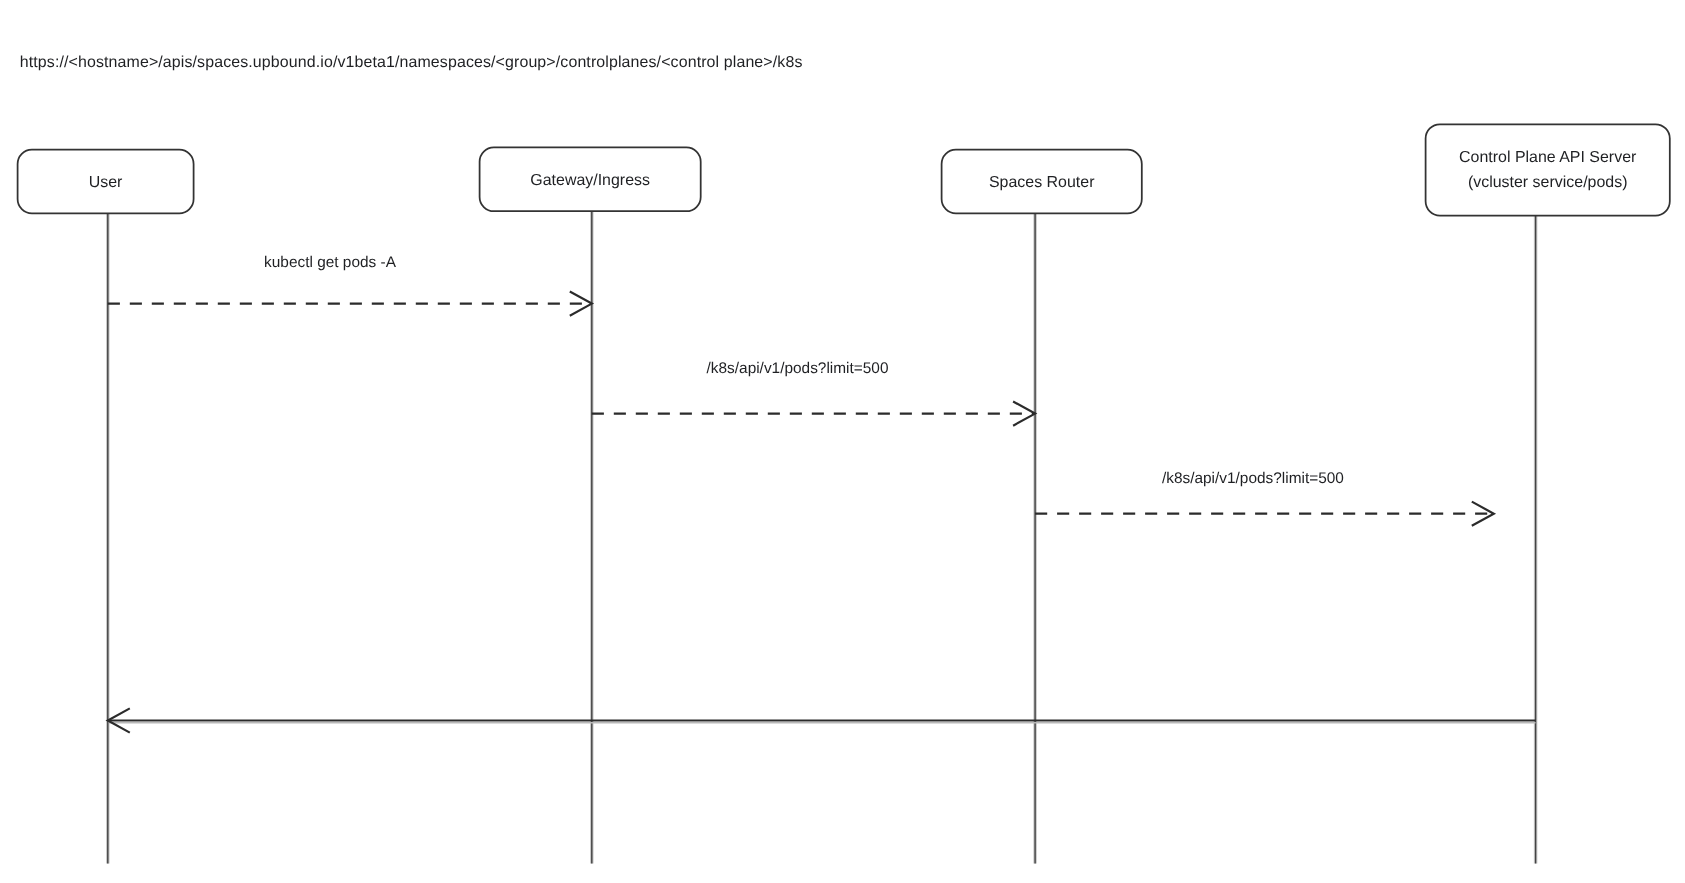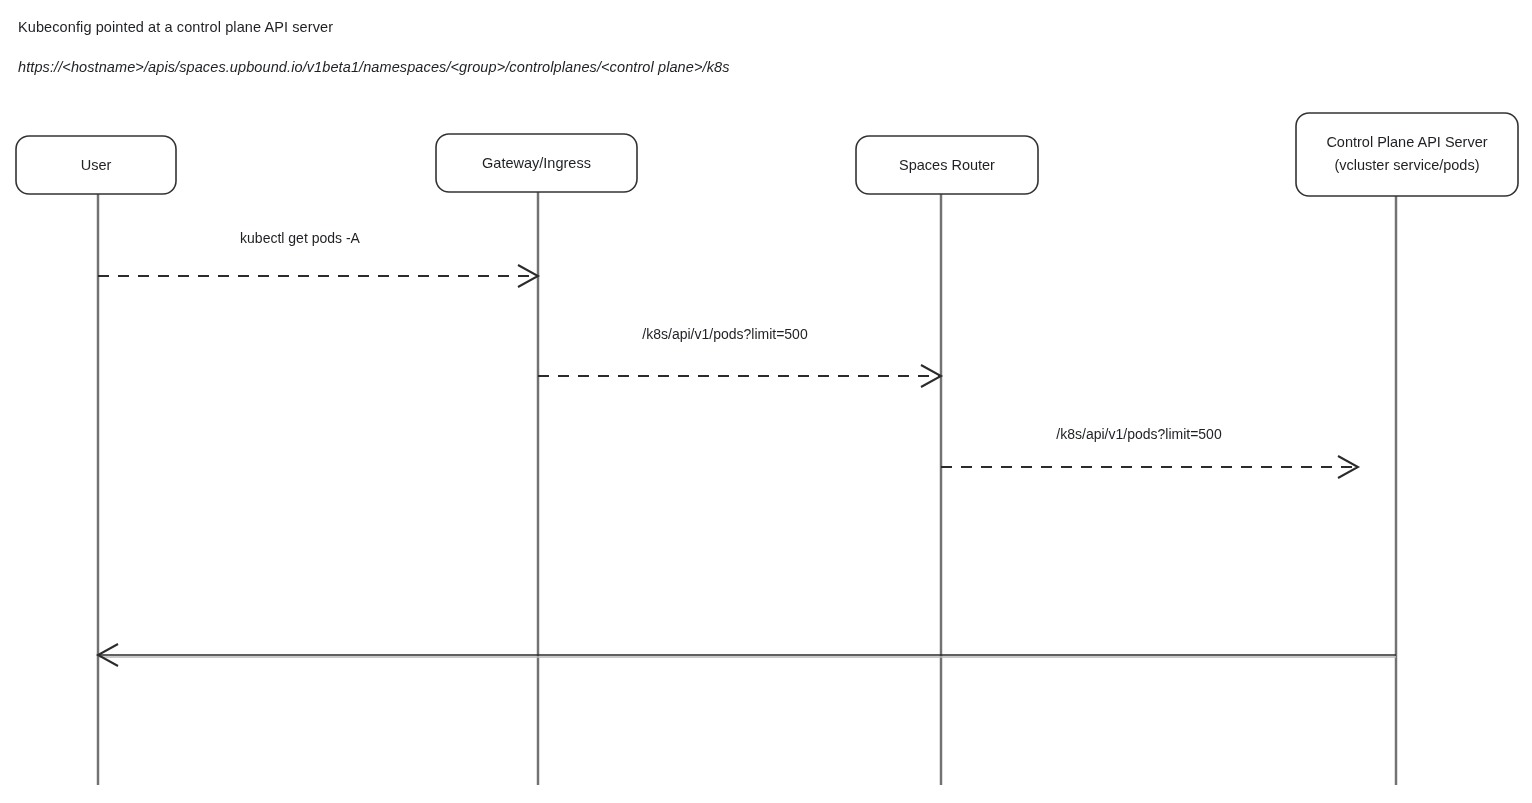--- a/index.html
+++ b/index.html
@@ -26,21 +26,21 @@
   
   .header-line {
     position: absolute;
     font-size: 14.5px;
     line-height: 18px;
     color: #1f2023;
     white-space: nowrap;
     letter-spacing: 0.1px;
   }
   #header-title  { left: 18px; top: 18px; }
-  #header-url    { left: 18px; top: 58px; font-style: italic; }
+  #header-url    { left: 18px; top: 48px; }
 
   
   svg.diagram {
     position: absolute;
     left: 0;
     top: 0;
     width: 1532px;
     height: 803px;
     display: block;
   }
@@ -94,21 +94,20 @@
     fill: #1f2023;
     text-anchor: middle;
     dominant-baseline: middle;
   }
 </style>
 </head>
 <body>
 
 <div class="canvas">
 
-  <div class="header-line" id="header-title">Kubeconfig pointed at a control plane API server</div>
 
   <div class="header-line" id="header-url">https://&lt;hostname&gt;/apis/spaces.upbound.io/v1beta1/namespaces/&lt;group&gt;/controlplanes/&lt;control plane&gt;/k8s</div>
 
   <svg class="diagram" id="sequence-svg" viewBox="0 0 1532 803" xmlns="http://www.w3.org/2000/svg">
 
     <g id="lifelines-layer">
         <g>
           <line x1="98" y1="194" x2="98" y2="785" class="lifeline-top" stroke-opacity="0.55"></line>
           <line x1="98" y1="194" x2="98" y2="785" class="lifeline"></line>
         </g>

